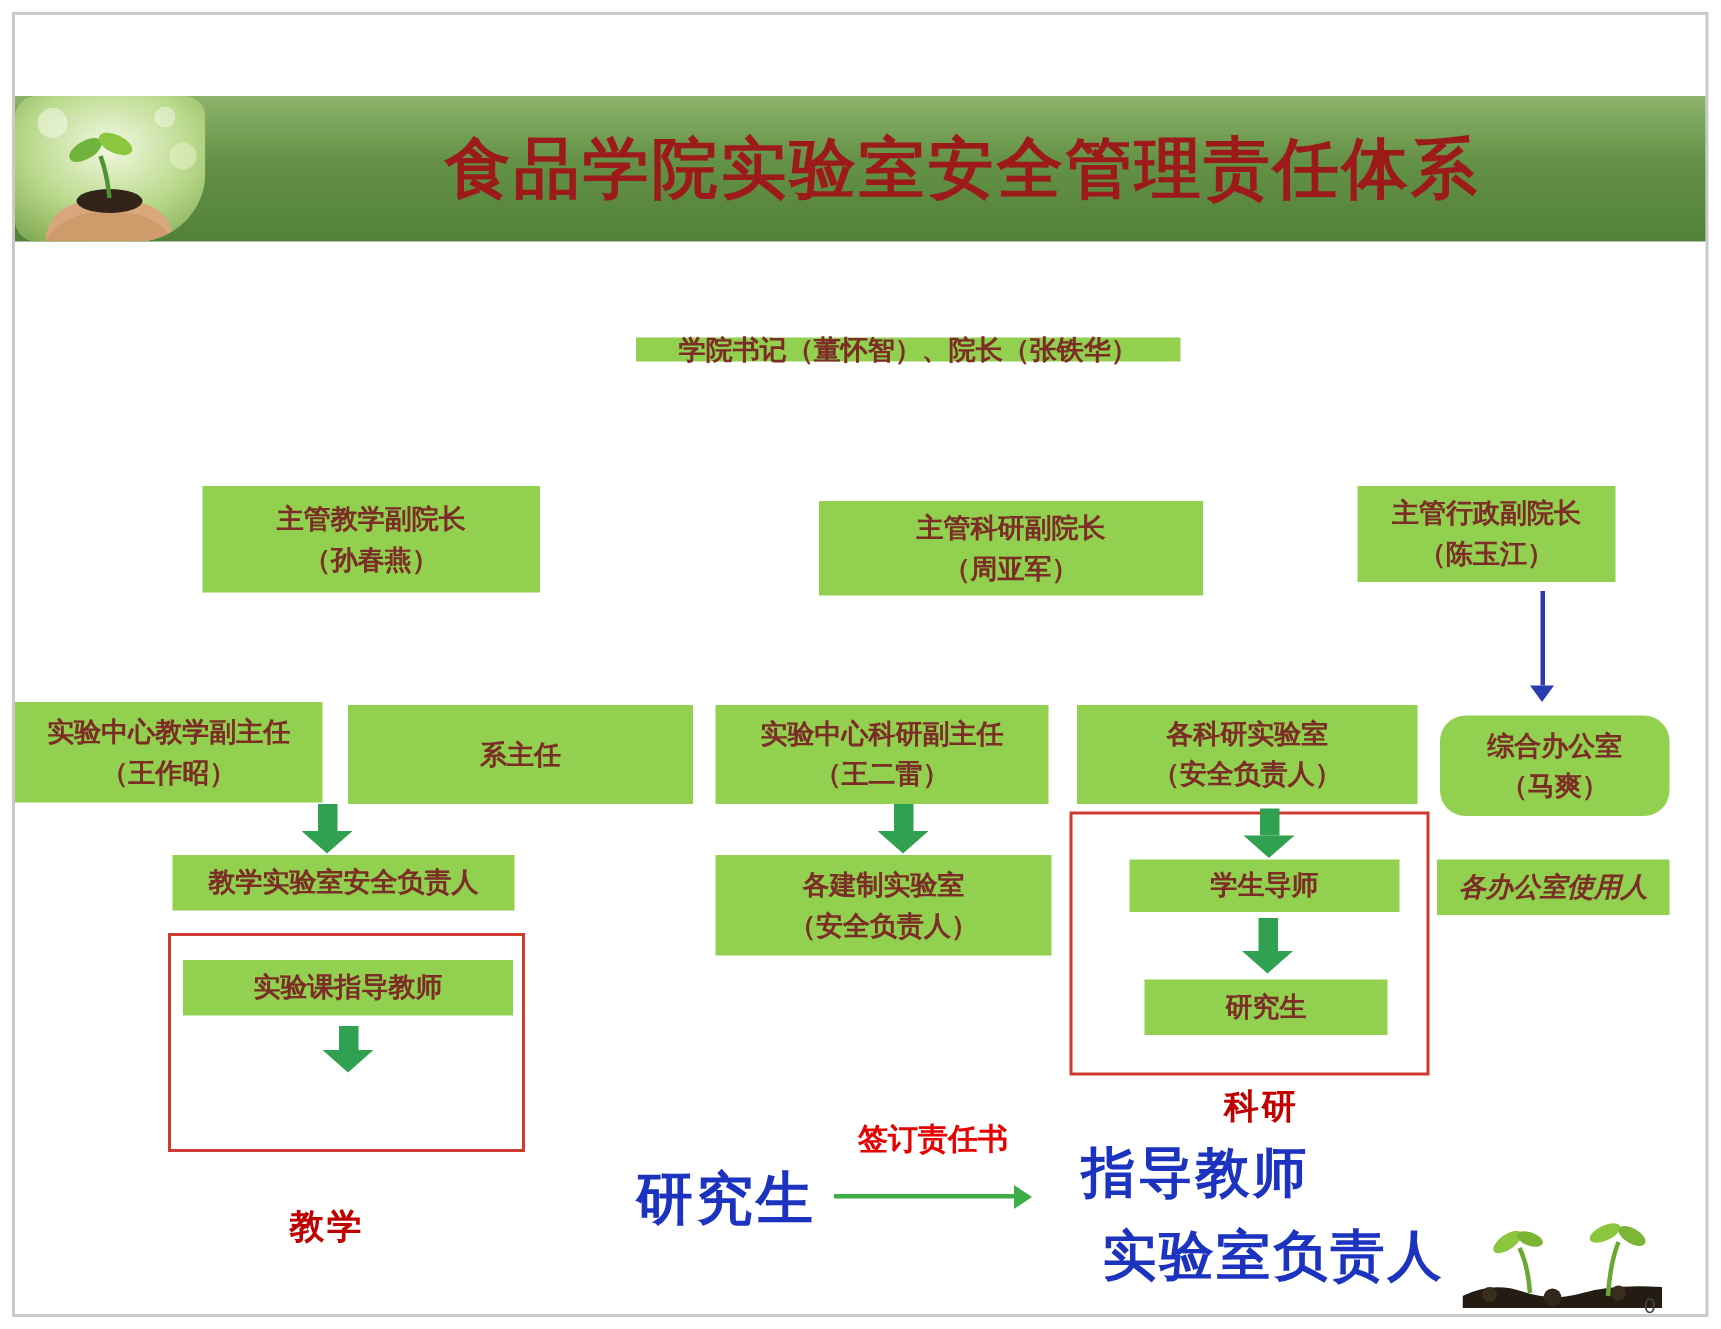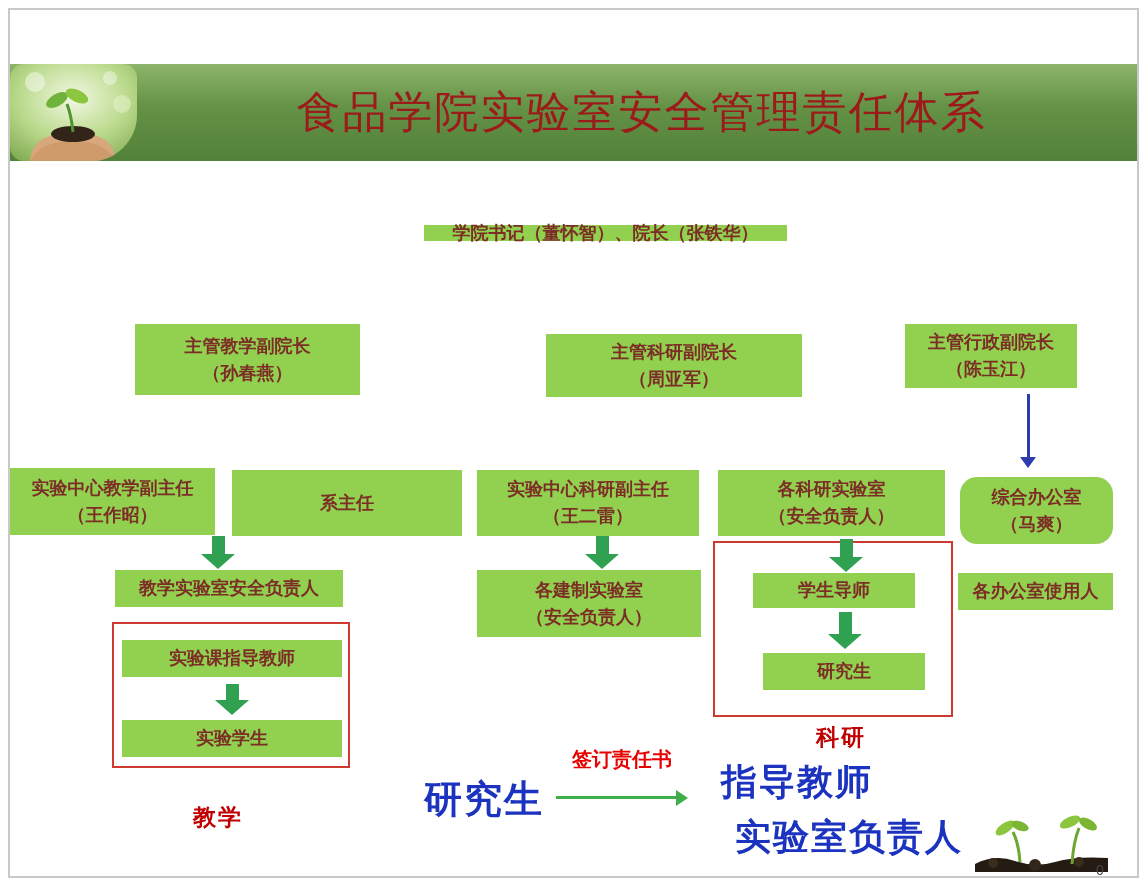--- a/index.html
+++ b/index.html
@@ -7,21 +7,21 @@
   body { font-family:"Liberation Sans","DejaVu Sans",sans-serif; }
 
   .slide { position:relative; width:1147px; height:886px; background:#ffffff; overflow:hidden; }
   .frame { position:absolute; left:8px; top:8px; right:8px; bottom:8px; border:2px solid #c9c9c9; pointer-events:none; }
 
   
   .banner { position:absolute; left:10px; right:10px; top:64px; height:97px;
             background:linear-gradient(180deg,#8cb46a 0%,#639145 45%,#52813a 100%); }
   .banner-title { position:absolute; left:150px; right:14px; top:64px; height:97px;
                   display:flex; align-items:center; justify-content:center;
-                  font-size:44px; font-weight:normal; color:#9c1a1a; letter-spacing:2px; }
+                  font-size:44px; font-weight:bold; color:#9c1a1a; letter-spacing:2px; }
 
   .photo { position:absolute; left:10px; top:64px; width:127px; height:97px;
            border-radius:14px 14px 46px 14px; overflow:hidden; }
   .photo svg { display:block; }
 
   
   .gbox { position:absolute; background:#92d050; color:#7b2d26; font-weight:bold;
           font-size:18px; line-height:1.5; display:flex; align-items:center; justify-content:center;
           text-align:center; white-space:pre-line; }
 
@@ -29,22 +29,22 @@
   .p-vp-teaching      { left:103px; top:324px; width:225px; height:71px;margin-left:32px; }
   .p-vp-research      { left:546px; top:334px; width:256px; height:63px; }
   .p-vp-admin         { left:905px; top:324px; width:172px; height:64px; }
   .p-teaching-center  { left:10px;  top:468px; width:205px; height:67px; }
   .p-dept-head        { left:232px; top:470px; width:230px; height:66px; }
   .p-research-center  { left:477px; top:470px; width:222px; height:66px; }
   .p-research-labs    { left:718px; top:470px; width:227px; height:66px; }
   .p-general-office   { left:960px; top:477px; width:153px; height:67px;border-radius:17px; }
   .p-teaching-lab-safety { left:115px; top:570px; width:228px; height:37px; }
   .p-built-labs       { left:477px; top:570px; width:224px; height:67px; }
-  .p-student-supervisor { left:753px; top:573px; width:162px; height:35px; }
-  .p-office-users     { left:958px; top:573px; width:155px; height:37px; }
+  .p-student-supervisor { left:753px; top:573px; width:180px; height:35px; }
+  .p-office-users     { left:958px; top:573px; width:155px; height:37px;font-style:italic; }
   .p-lab-course-teacher { left:122px; top:640px; width:220px; height:37px; }
   .p-lab-students     { left:122px; top:720px; width:220px; height:37px; }
   .p-grad-students    { left:763px; top:653px; width:162px; height:37px; }
 
   
   .redrect { position:absolute; border:2px solid #cf3a30; background:transparent; }
   .rr-teaching { left:112px; top:622px; width:238px; height:146px; }
   .rr-research { left:713px; top:541px; width:240px; height:176px; }
 
   
@@ -142,21 +142,20 @@
   <div class="gbox p-teaching-lab-safety">教学实验室安全负责人</div>
   <div class="gbox p-built-labs">各建制实验室
 （安全负责人）</div>
   <div class="gbox p-student-supervisor">学生导师</div>
   <div class="gbox p-office-users">各办公室使用人</div>
 
   <div class="redrect rr-teaching"></div>
   <div class="redrect rr-research"></div>
 
   <div class="gbox p-lab-course-teacher">实验课指导教师</div>
-  <div class="gbox p-lab-students">实验学生</div>
   <div class="gbox p-grad-students">研究生</div>
 
   <div class="darrow da-teaching">
     <div class="stem"></div>
     <div class="head"></div>
   </div>
   <div class="darrow da-research">
     <div class="stem"></div>
     <div class="head"></div>
   </div>

